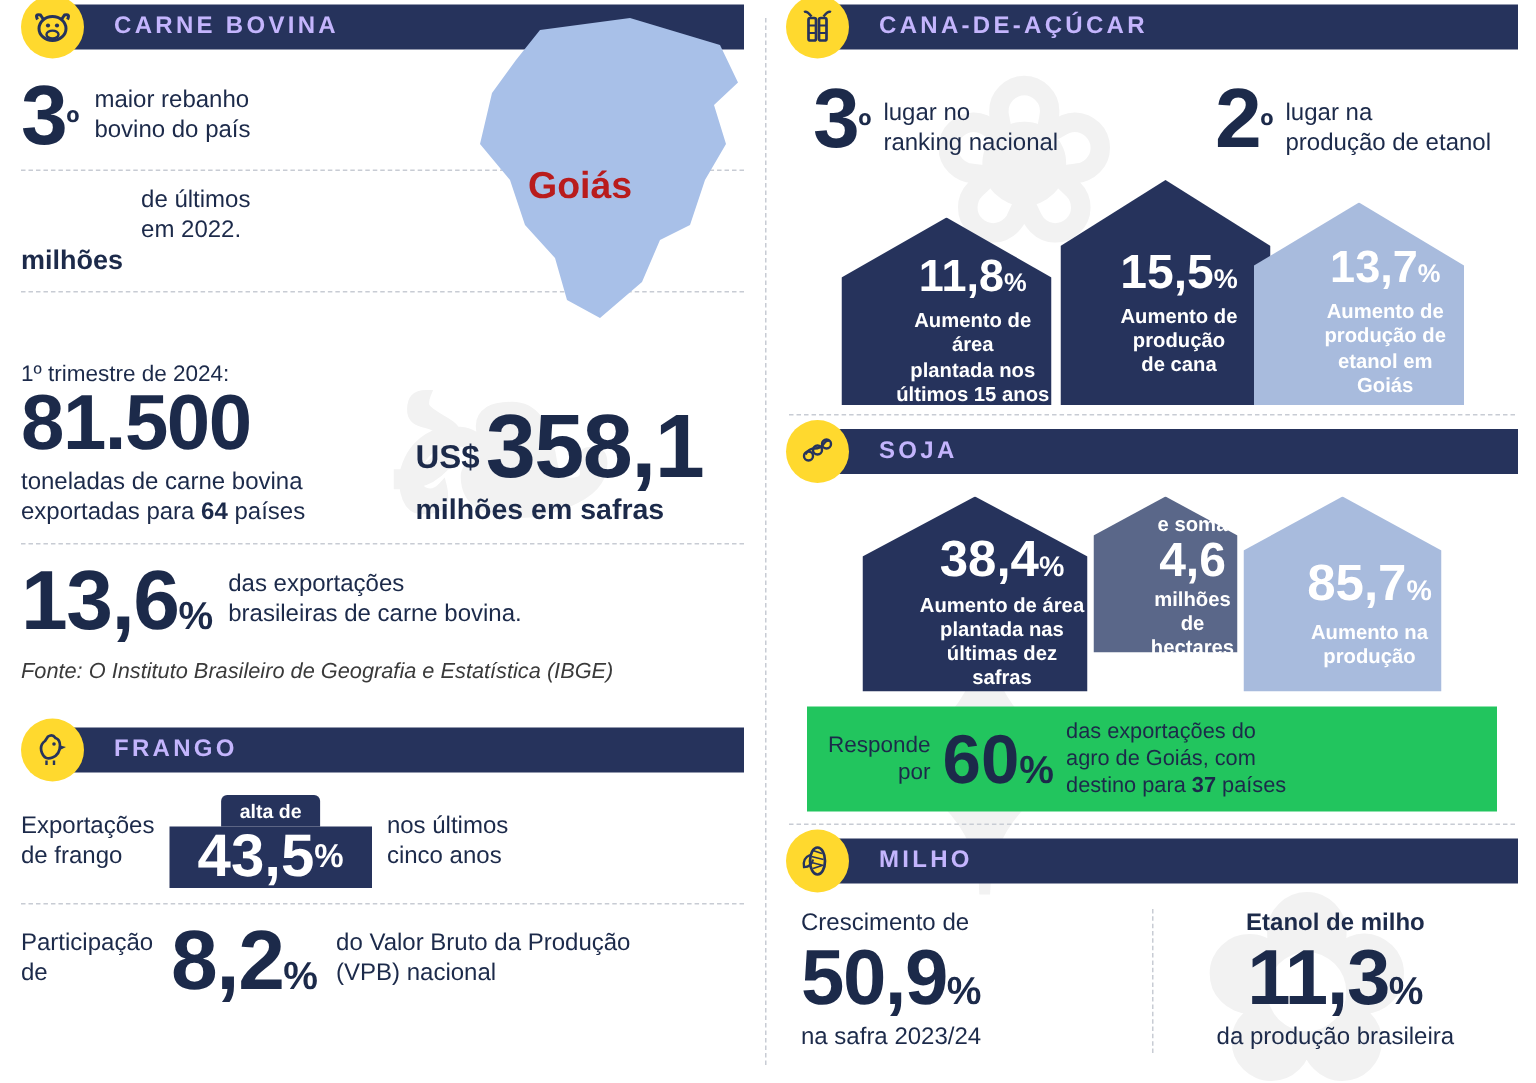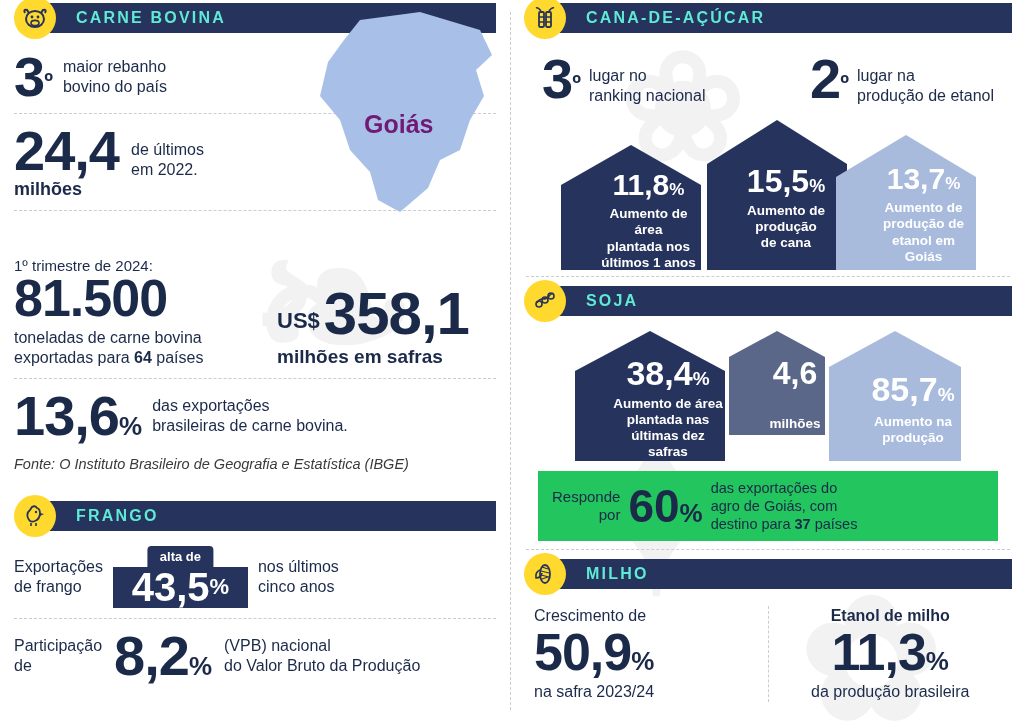--- a/index.html
+++ b/index.html
@@ -33,21 +33,21 @@
   .sec-head { position: relative; height: 36px; display: flex; align-items: center; }
   .badge {
     width: 42px; height: 42px; border-radius: 50%;
     background: #ffd92e; display: flex; align-items: center; justify-content: center;
     position: relative; z-index: 3; flex: 0 0 auto;
   }
   .badge svg { display: block; }
   .bar {
     flex: 1; height: 30px; background: #26335c; margin-left: -8px;
     display: flex; align-items: center; padding-left: 28px;
-    color: #5eead4; font-size: 16px; font-weight: bold; letter-spacing: 2.2px;
+    color: #c4b5fd; font-size: 16px; font-weight: bold; letter-spacing: 2.2px;
   }
 
   .hr { border-top: 1px dashed #c8ccd4; margin: 10px 0; }
 
   
   .big { font-size: 56px; font-weight: bold; line-height: 0.95; letter-spacing: -1px; }
   .sup { font-size: 24px; font-weight: bold; vertical-align: super; }
   .pct { font-size: 26px; font-weight: bold; }
   .txt { font-size: 16px; line-height: 1.25; }
   .txt b { font-weight: bold; }
@@ -61,22 +61,22 @@
 
   .carne-r1 { display: flex; align-items: center; gap: 10px; margin-top: 14px; }
   .carne-r2 { display: flex; align-items: flex-end; gap: 12px; margin-top: 6px; }
 
   .carne-bottom { display: flex; align-items: flex-end; }
   .carne-bl { width: 255px; }
   .carne-br { flex: 1; display: flex; align-items: flex-end; gap: 6px; padding-left: 8px;}
 
   .mapwrap { position: absolute; left: 300px; top: 0px; width: 210px; height: 250px; z-index: 4;}
   .maplabel {
-    position: absolute; left: 64px; top: 110px;
-    font-size: 25px; font-weight: bold; color: #701a75;
+    position: absolute; left: 52px; top: 110px;
+    font-size: 25px; font-weight: bold; color: #b91c1c;
   }
 
   .fonte { font-size: 14.5px; font-style: italic; color: #3a3a3a; margin-top: 14px; }
 
   .arrowShape {
     display: block;
   }
   .arrowContent {
     position: absolute; left: 0; right: 0; top: 0; bottom: 0;
     display: flex; flex-direction: column; align-items: center; justify-content: center;
@@ -158,21 +158,20 @@
         <div class="txt">
           <div>maior rebanho</div>
           <div>bovino do país</div>
         </div>
       </div>
 
       <div class="hr"></div>
 
       <div class="carne-r2">
         <div>
-          <div class="big">24,4</div>
           <div style="font-size:18px;font-weight:bold;margin-top:2px;">milhões</div>
         </div>
         <div class="txt" style="padding-bottom:20px;">
           <div>de últimos</div>
           <div>em 2022.</div>
         </div>
       </div>
 
       <div class="hr"></div>
 
@@ -248,22 +247,22 @@
 
       <div class="row" style="gap:12px;">
         <div class="txt">
           <div>Participação</div>
           <div>de</div>
         </div>
         <div>
           <span class="big">8,2</span><span class="pct">%</span>
         </div>
         <div class="txt">
+          <div>do Valor Bruto da Produção</div>
           <div>(VPB) nacional</div>
-          <div>do Valor Bruto da Produção</div>
         </div>
       </div>
     </div>
   </div>
 
   <div class="col right">
 
     <div class="rblock">
       <div class="sec-head">
         <div class="badge">
@@ -302,21 +301,21 @@
 
         <div style="position:relative;width:140px;height:125px;">
           <svg width="140" height="125" viewBox="0 0 140 125" class="arrowShape">
             <path d="M70,0 L140,40 L140,125 L0,125 L0,40 Z" fill="#26335c"></path>
           </svg>
           <div class="arrowContent" style="padding-top:26px;">
             <div><span class="arrowNum" style="font-size:30px;">11,8</span><span style="font-size:17px;font-weight:bold;">%</span></div>
             <div class="arrowCap">
               <div>Aumento de área</div>
               <div>plantada nos</div>
-              <div>últimos 1 anos</div>
+              <div>últimos 15 anos</div>
             </div>
           </div>
         </div>
 
         <div style="position:relative;width:123px;height:150px;">
           <svg width="140" height="150" viewBox="0 0 140 150" class="arrowShape">
             <path d="M70,0 L140,44 L140,150 L0,150 L0,44 Z" fill="#26335c"></path>
           </svg>
           <div class="arrowContent" style="padding-top:26px;">
             <div><span class="arrowNum" style="font-size:32px;">15,5</span><span style="font-size:18px;font-weight:bold;">%</span></div>
@@ -372,21 +371,21 @@
               <div>plantada nas</div>
               <div>últimas dez safras</div>
             </div>
           </div>
         </div>
 
         <div style="position:relative;width:96px;height:104px;">
           <svg width="96" height="104" viewBox="0 0 96 104" class="arrowShape">
             <path d="M48,0 L96,26 L96,104 L0,104 L0,26 Z" fill="#5a6789"></path>
           </svg>
-          <div class="arrowContent" style="padding-top:16px;gap:24px;">
+          <div class="arrowContent" style="padding-top:16px;">
             <div style="font-size:13.5px;font-weight:bold;">e soma</div>
             <div><span class="arrowNum" style="font-size:32px;">4,6</span></div>
             <div class="arrowCap" style="margin-top:3px;">
               <div>milhões</div>
               <div>de hectares</div>
             </div>
           </div>
         </div>
 
         <div style="position:relative;width:132px;height:130px;">

